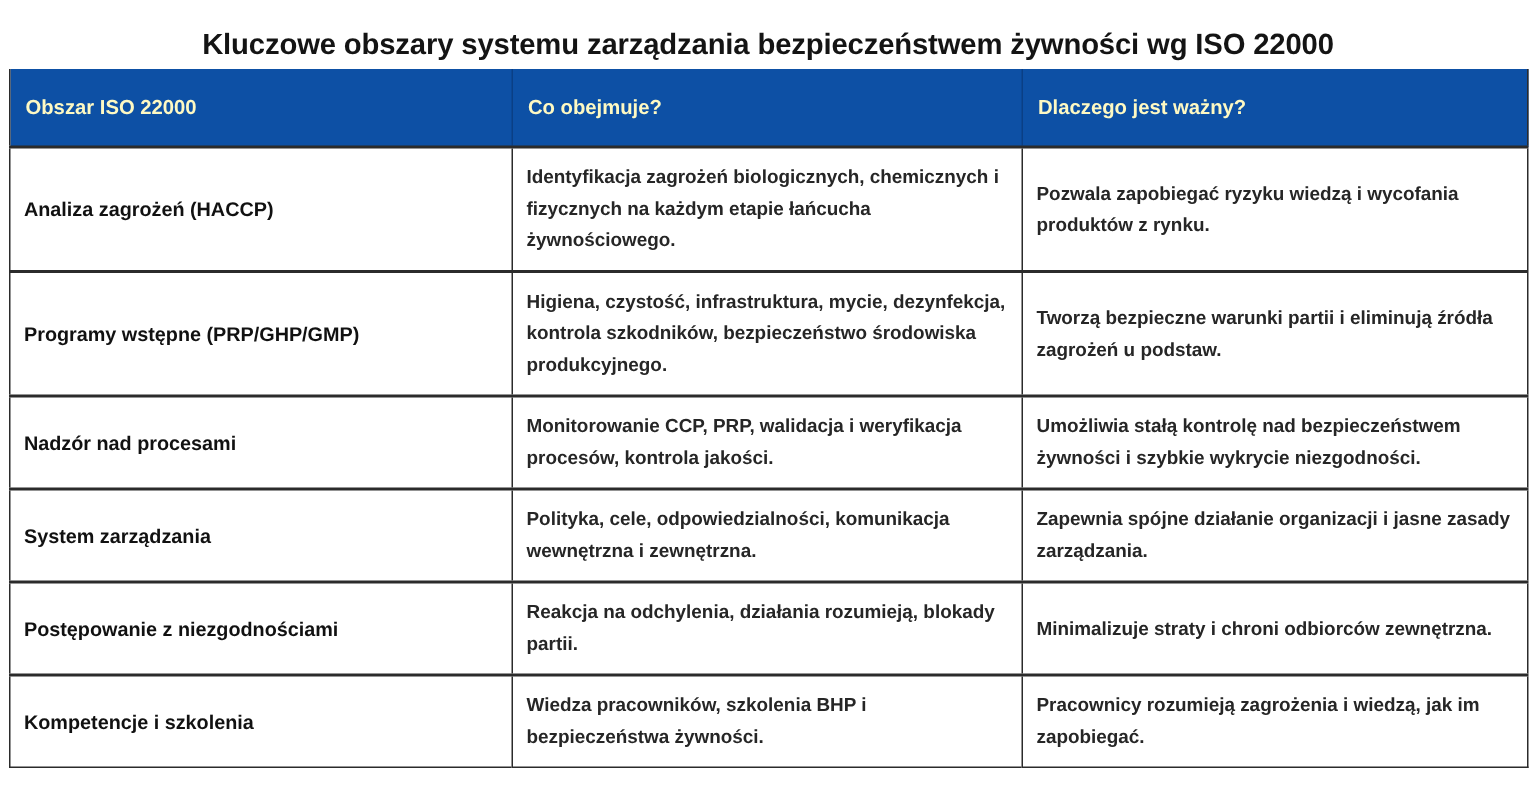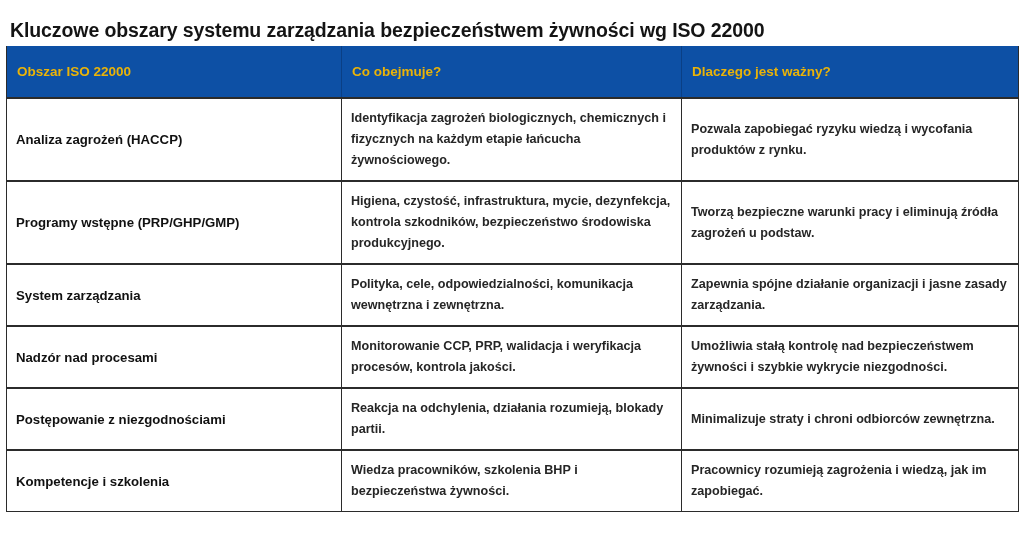--- a/index.html
+++ b/index.html
@@ -16,21 +16,21 @@
     color: #1a1a1a;
     -webkit-font-smoothing: antialiased;
   }
   .page {
     position: relative;
     width: 1024px;
     height: 536px;
     box-sizing: border-box;
   }
   .page-title {
-    text-align: left;
+    text-align: center;
     font-size: 19.5px;
     font-weight: bold;
     color: #141414;
     line-height: 28px;
     padding: 3px 10px 0 10px;
     letter-spacing: -0.1px;
     white-space: nowrap;
   }
   .table-wrap {
     position: absolute;
@@ -45,21 +45,21 @@
     border-left: 1px solid #2b2b2b;
     border-right: 1px solid #2b2b2b;
     border-bottom: 1px solid #2b2b2b;
   }
   table.iso-table col.c1 { width: 335px; }
   table.iso-table col.c2 { width: 340px; }
   table.iso-table col.c3 { width: 337px; }
 
   thead th {
     background: #0d50a5;
-    color: #eab308;
+    color: #fef9c3;
     font-size: 13.5px;
     font-weight: bold;
     text-align: left;
     vertical-align: middle;
     height: 52px;
     padding: 0 10px 0 10px;
     border-right: 1px solid #0a3f85;
     border-bottom: 2px solid #2b2b2b;
     box-sizing: border-box;
   }
@@ -113,31 +113,31 @@
       </thead>
       <tbody>
         <tr>
           <td class="area-cell">Analiza zagrożeń (HACCP)</td>
           <td class="desc-cell">Identyfikacja zagrożeń biologicznych, chemicznych i fizycznych na każdym etapie łańcucha żywnościowego.</td>
           <td class="why-cell">Pozwala zapobiegać ryzyku wiedzą i wycofania produktów z rynku.</td>
         </tr>
         <tr>
           <td class="area-cell">Programy wstępne (PRP/GHP/GMP)</td>
           <td class="desc-cell">Higiena, czystość, infrastruktura, mycie, dezynfekcja, kontrola szkodników, bezpieczeństwo środowiska produkcyjnego.</td>
-          <td class="why-cell">Tworzą bezpieczne warunki pracy i eliminują źródła zagrożeń u podstaw.</td>
+          <td class="why-cell">Tworzą bezpieczne warunki partii i eliminują źródła zagrożeń u podstaw.</td>
+        </tr>
+        <tr>
+          <td class="area-cell">Nadzór nad procesami</td>
+          <td class="desc-cell">Monitorowanie CCP, PRP, walidacja i weryfikacja procesów, kontrola jakości.</td>
+          <td class="why-cell">Umożliwia stałą kontrolę nad bezpieczeństwem żywności i szybkie wykrycie niezgodności.</td>
         </tr>
         <tr>
           <td class="area-cell">System zarządzania</td>
           <td class="desc-cell">Polityka, cele, odpowiedzialności, komunikacja wewnętrzna i zewnętrzna.</td>
           <td class="why-cell">Zapewnia spójne działanie organizacji i jasne zasady zarządzania.</td>
-        </tr>
-        <tr>
-          <td class="area-cell">Nadzór nad procesami</td>
-          <td class="desc-cell">Monitorowanie CCP, PRP, walidacja i weryfikacja procesów, kontrola jakości.</td>
-          <td class="why-cell">Umożliwia stałą kontrolę nad bezpieczeństwem żywności i szybkie wykrycie niezgodności.</td>
         </tr>
         <tr>
           <td class="area-cell">Postępowanie z niezgodnościami</td>
           <td class="desc-cell">Reakcja na odchylenia, działania rozumieją, blokady partii.</td>
           <td class="why-cell">Minimalizuje straty i chroni odbiorców zewnętrzna.</td>
         </tr>
         <tr>
           <td class="area-cell">Kompetencje i szkolenia</td>
           <td class="desc-cell">Wiedza pracowników, szkolenia BHP i bezpieczeństwa żywności.</td>
           <td class="why-cell">Pracownicy rozumieją zagrożenia i wiedzą, jak im zapobiegać.</td>

